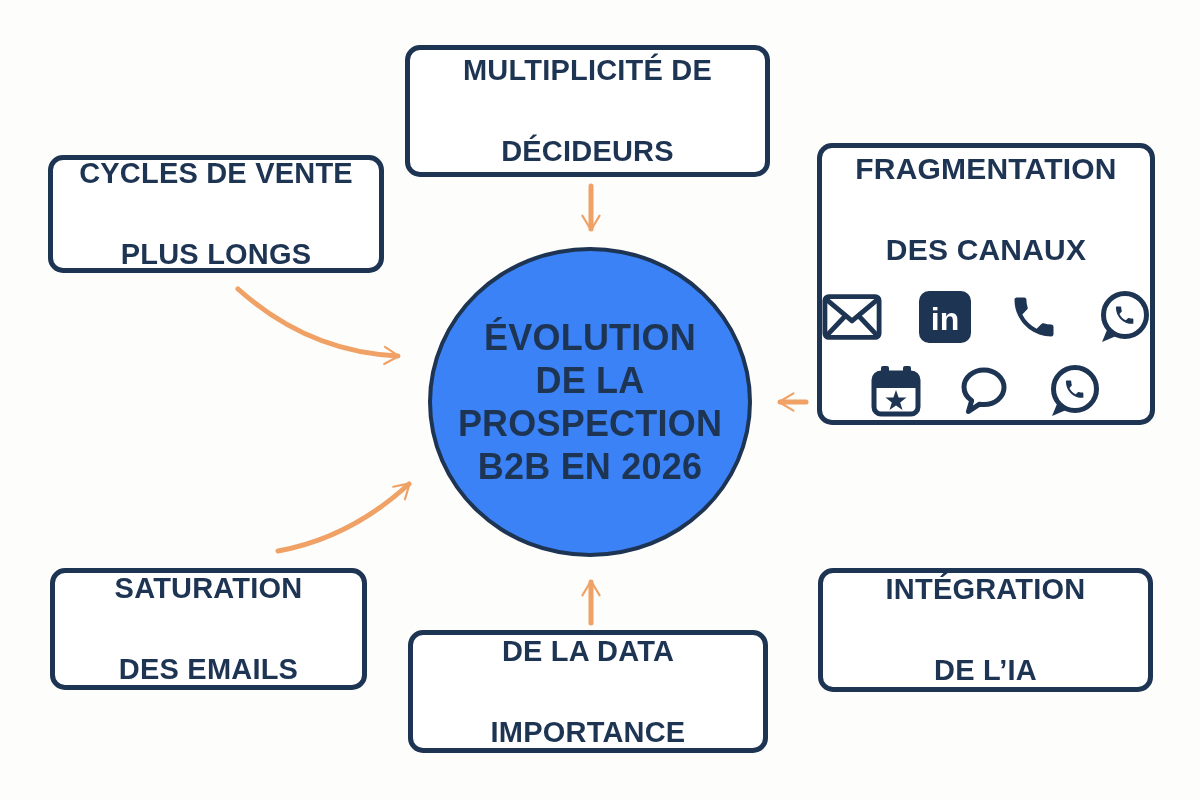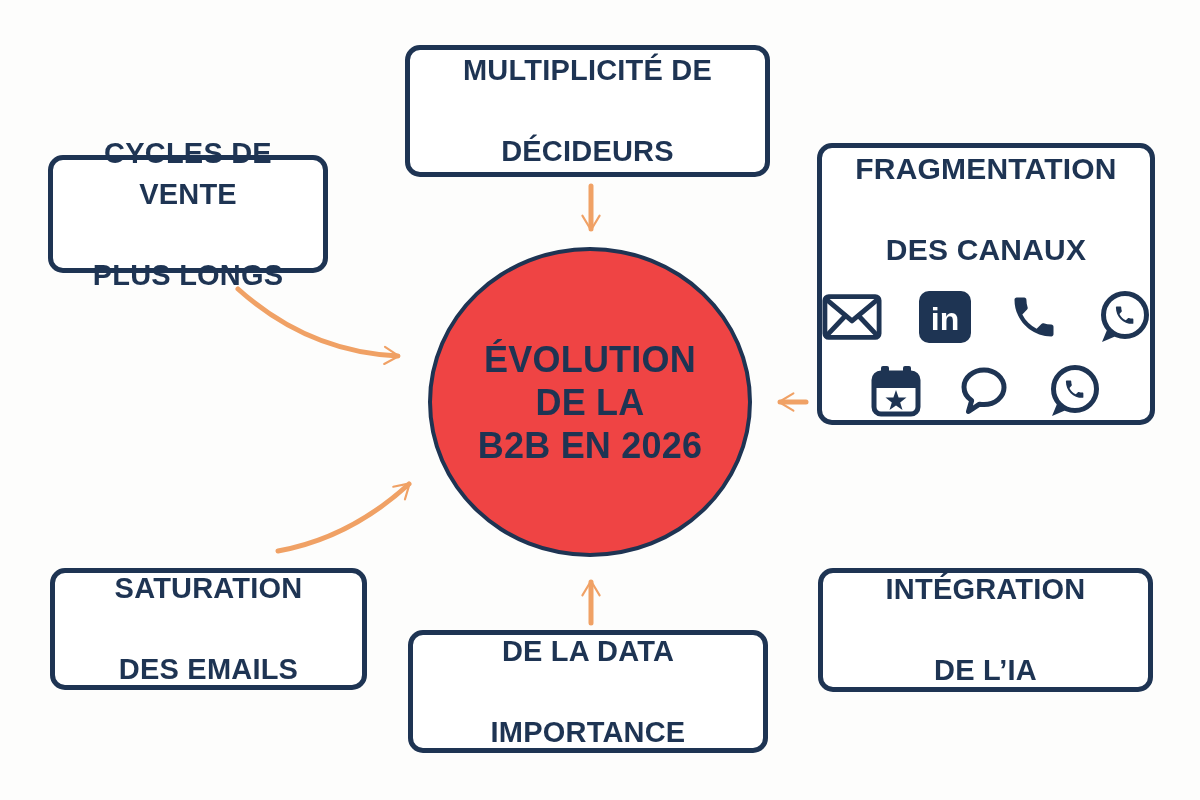--- a/index.html
+++ b/index.html
@@ -15,21 +15,21 @@
     display:flex;align-items:center;justify-content:center;
     text-align:center;box-sizing:border-box;
   }
   .box-label{
     display:flex;flex-direction:column;
     font-weight:bold;font-size:29px;line-height:41px;
     color:#1e3453;letter-spacing:.2px;gap:40px;
   }
   .circle{
     position:absolute;left:428px;top:247px;width:324px;height:310px;
-    background:#ef4444;border:4px solid #1e3453;border-radius:50%;
+    background:#3b82f6;border:4px solid #1e3453;border-radius:50%;
     display:flex;align-items:center;justify-content:center;
     text-align:center;box-sizing:border-box;
   }
   .circle-label{
     display:flex;flex-direction:column;
     font-weight:bold;font-size:36px;line-height:43px;
     color:#1e3453;letter-spacing:.2px;
   }
   .frag{flex-direction:column;justify-content:flex-start;}
   .frag .box-label{font-size:30px;line-height:41px;}
@@ -44,21 +44,21 @@
 
 <div class="canvas">
 
   <div class="box" style="left:405px;top:45px;width:365px;height:132px;">
     <div class="box-label">
       <span>MULTIPLICITÉ DE</span>
       <span>DÉCIDEURS</span>
     </div>
   </div>
 
-  <div class="box" style="left:48px;top:155px;width:280px;height:118px;">
+  <div class="box" style="left:48px;top:155px;width:336px;height:118px;">
     <div class="box-label">
       <span>CYCLES DE VENTE</span>
       <span>PLUS LONGS</span>
     </div>
   </div>
 
   <div class="box frag" style="left:817px;top:143px;width:338px;height:282px;">
     <div class="box-label">
       <span>FRAGMENTATION</span>
       <span>DES CANAUX</span>
@@ -102,20 +102,21 @@
           <path fill="#1e3453" d="M6.62 10.79c1.44 2.83 3.76 5.14 6.59 6.59l2.2-2.2c.27-.27.67-.36 1.02-.24 1.12.37 2.33.57 3.57.57.55 0 1 .45 1 1V20c0 .55-.45 1-1 1-9.39 0-17-7.61-17-17 0-.55.45-1 1-1h3.5c.55 0 1 .45 1 1 0 1.25.2 2.45.57 3.57.11.35.03.74-.25 1.02l-2.2 2.2z"></path>
         </g>
       </svg>
     </div>
   </div>
 
   <div class="circle">
     <div class="circle-label">
       <span>ÉVOLUTION</span>
       <span>DE LA</span>
+      <span>PROSPECTION</span>
       <span>B2B EN 2026</span>
     </div>
   </div>
 
   <div class="box" style="left:50px;top:568px;width:317px;height:122px;">
     <div class="box-label">
       <span>SATURATION</span>
       <span>DES EMAILS</span>
     </div>
   </div>

